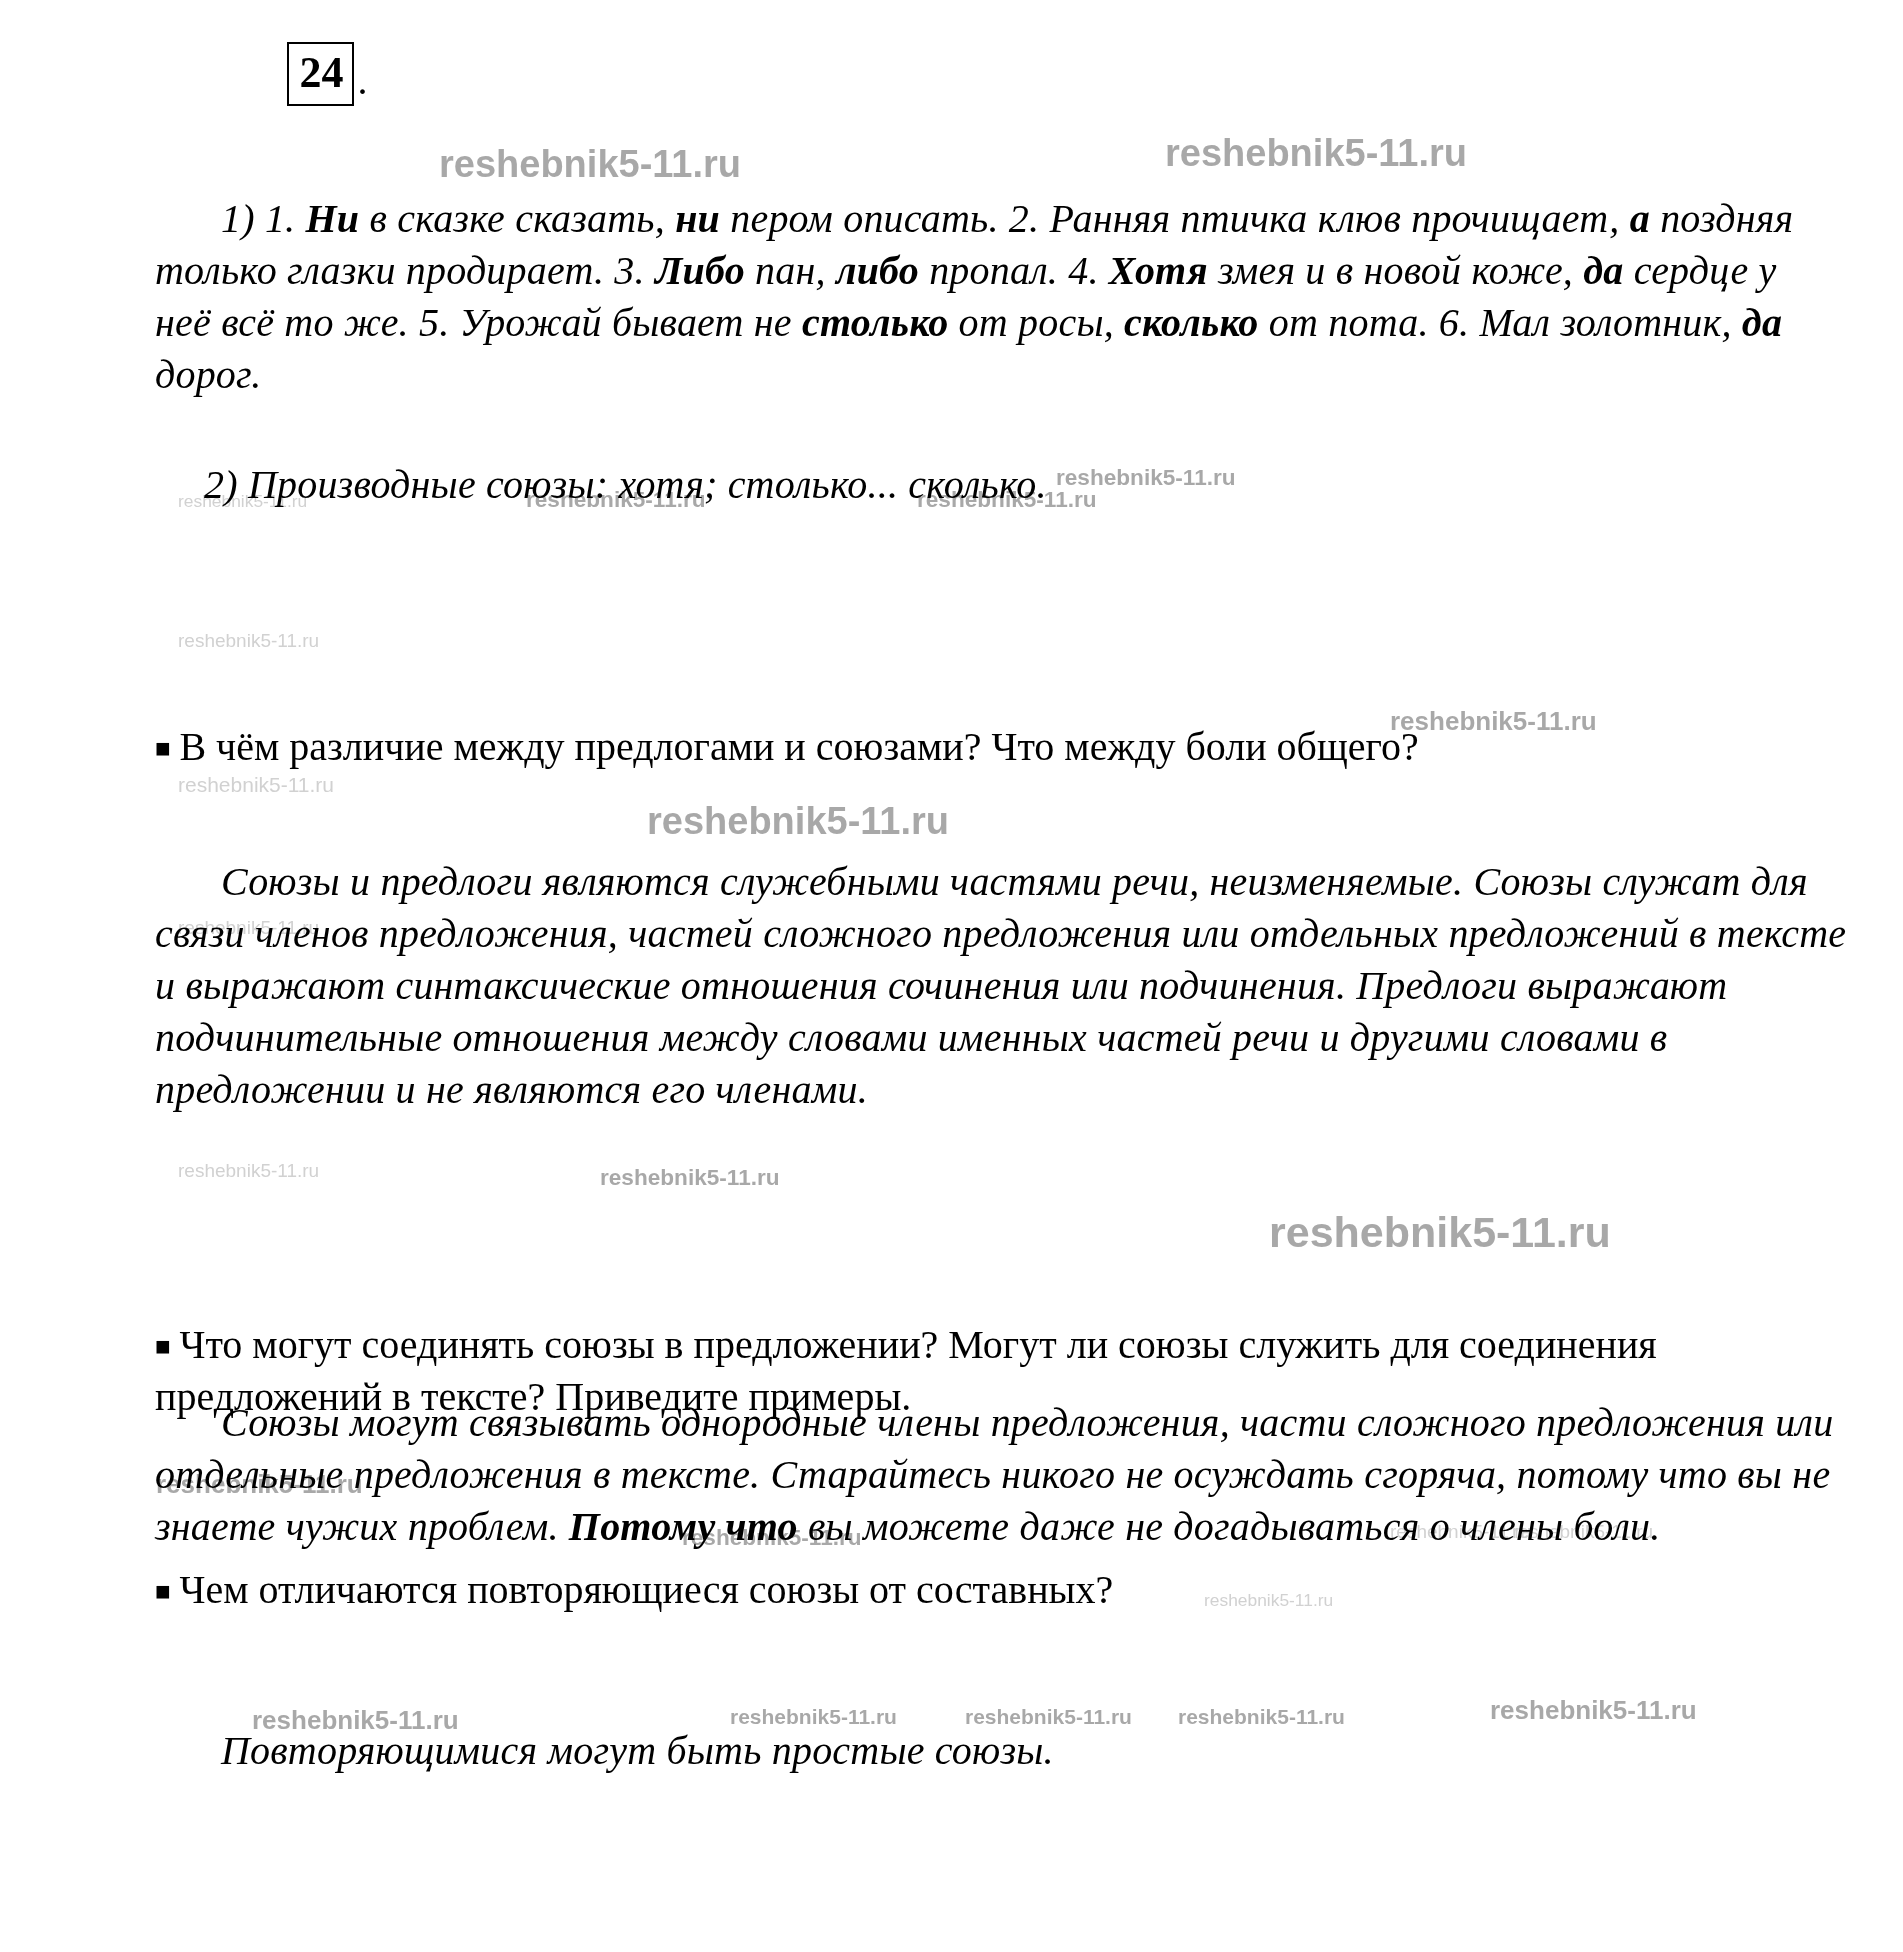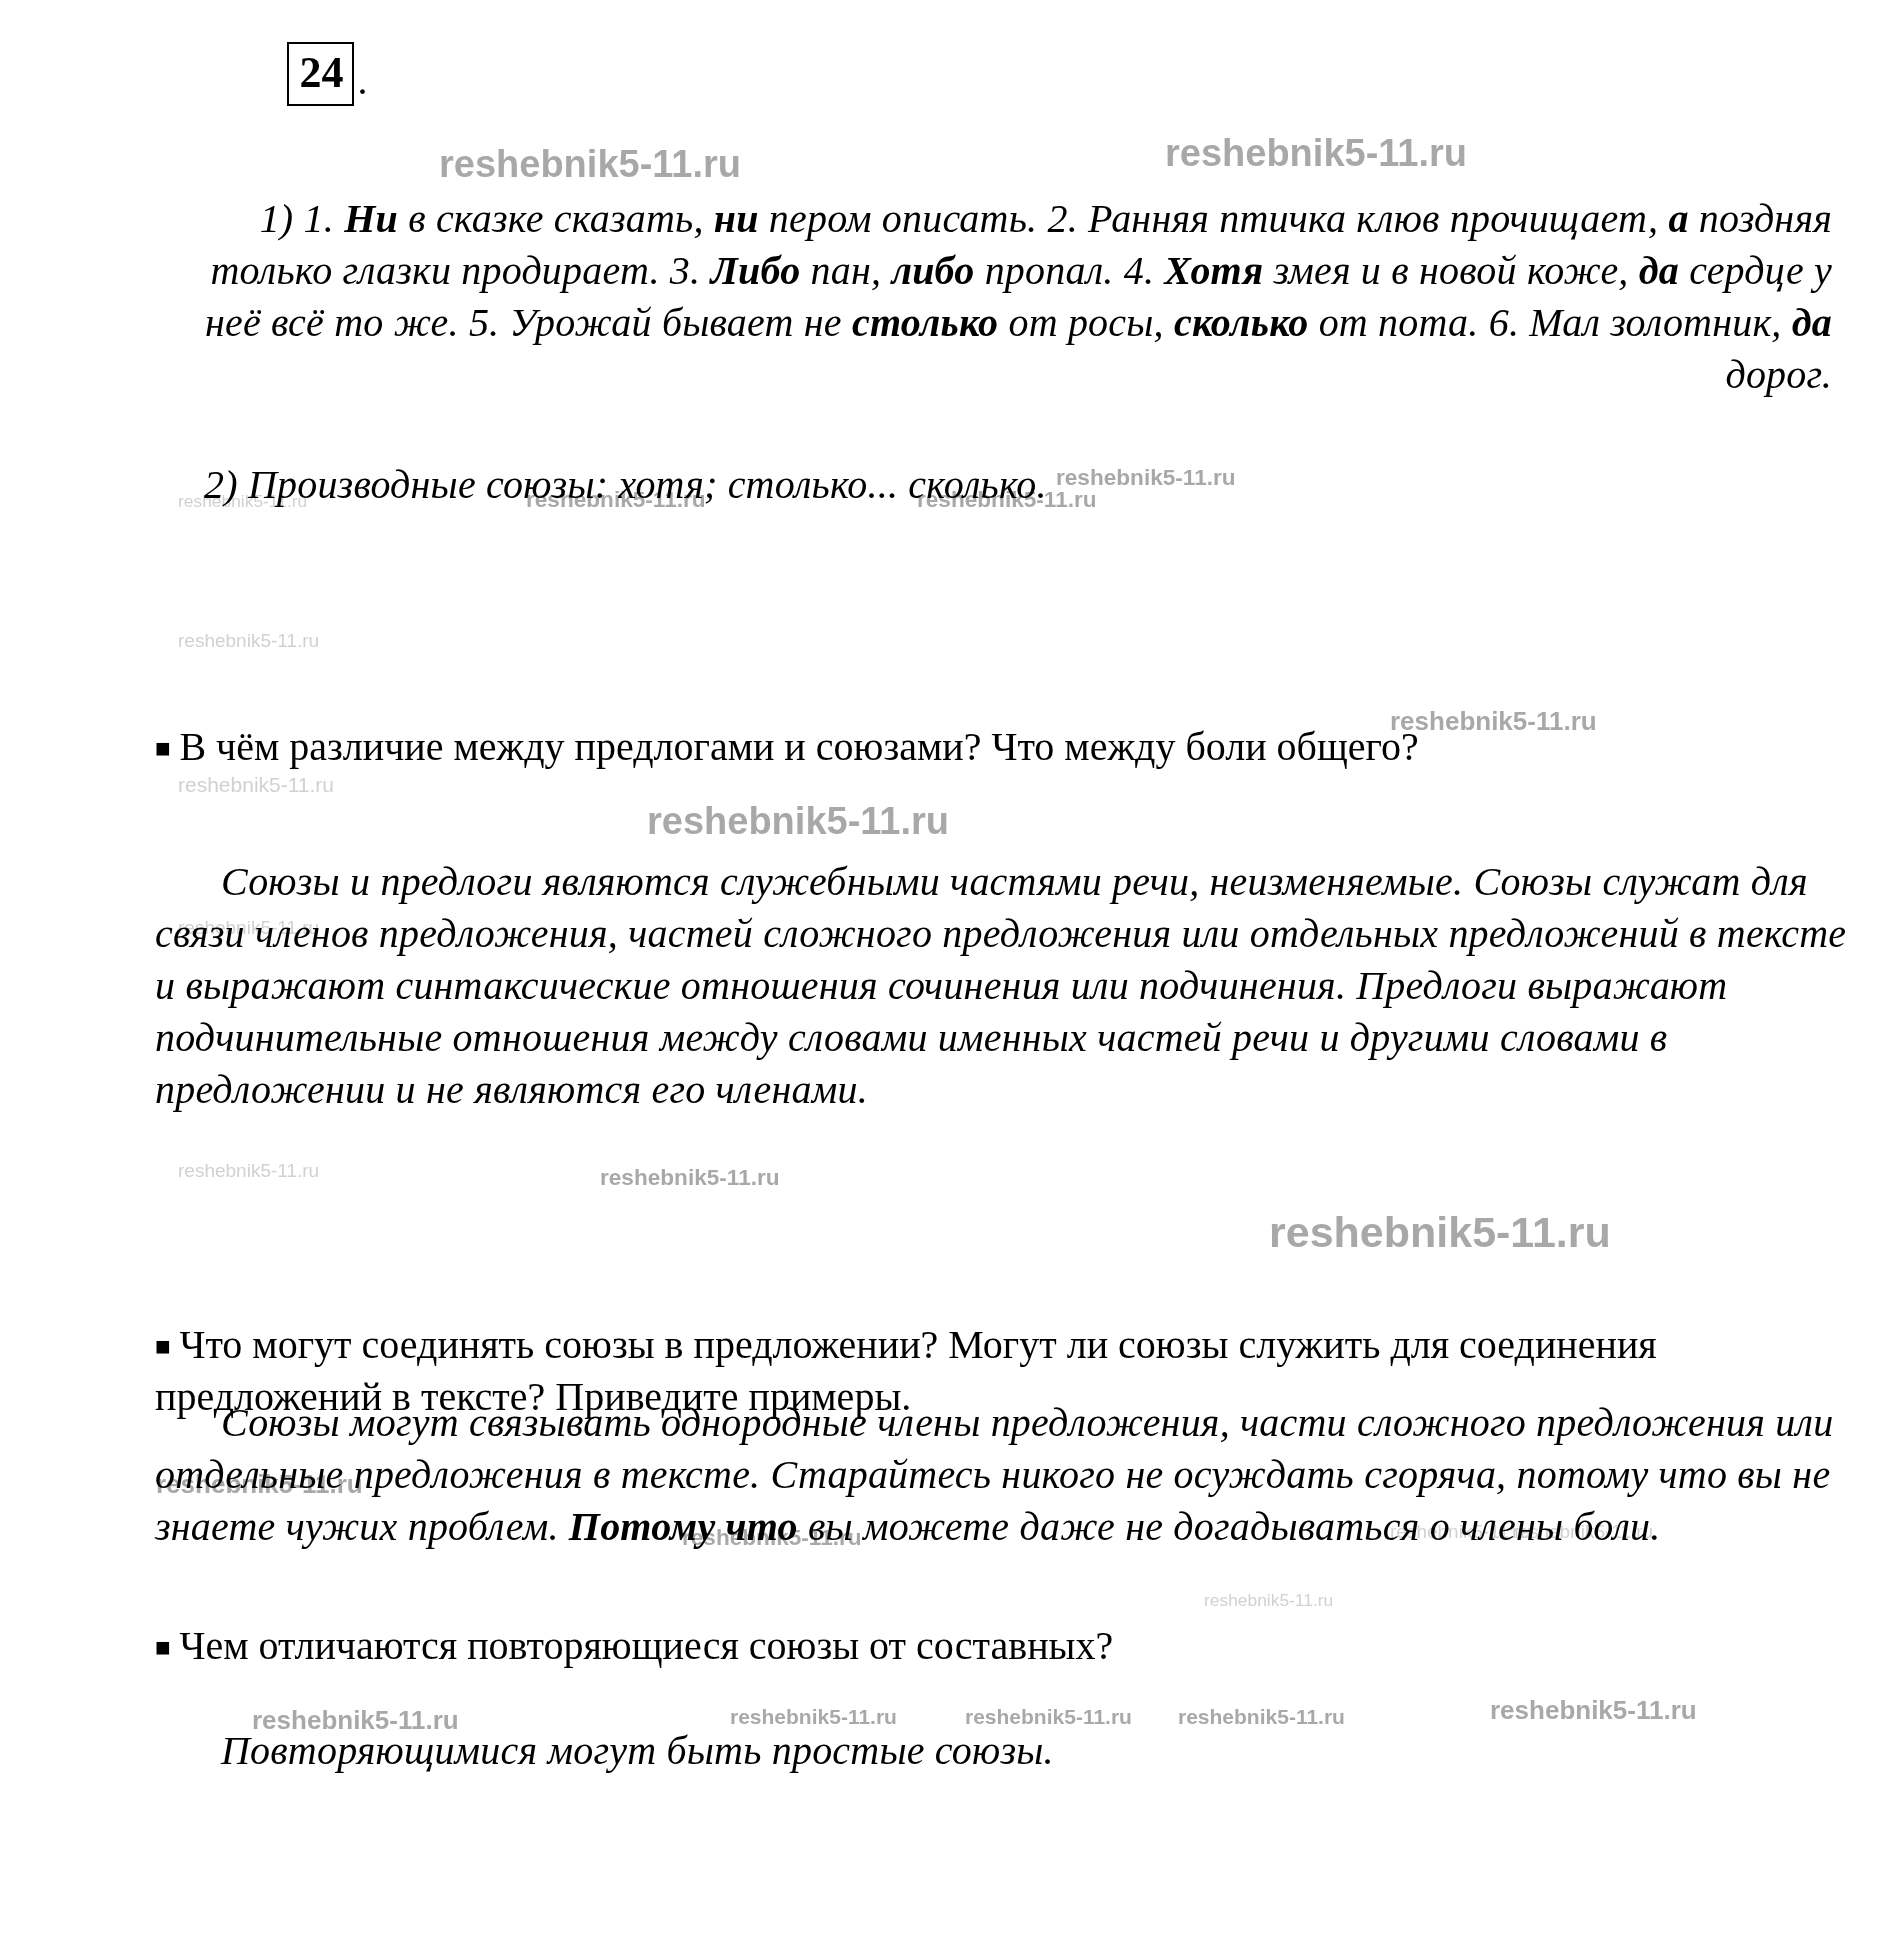--- a/index.html
+++ b/index.html
@@ -121,41 +121,41 @@
       <div class="wm lite" style="left: 1390px; top: 1521px; font-size: 19px;">reshebnik5-11.ru</div>
       <div class="wm lite" style="left: 1512px; top: 1521px; font-size: 19px;">reshebnik5-11.ru</div>
       <div class="wm lite" style="left: 1204px; top: 1590px; font-size: 17.4px;">reshebnik5-11.ru</div>
       <div class="wm dark" style="left: 252px; top: 1705px; font-size: 26px;">reshebnik5-11.ru</div>
       <div class="wm dark" style="left: 730px; top: 1705px; font-size: 21px;">reshebnik5-11.ru</div>
       <div class="wm dark" style="left: 965px; top: 1705px; font-size: 21px;">reshebnik5-11.ru</div>
       <div class="wm dark" style="left: 1178px; top: 1705px; font-size: 21px;">reshebnik5-11.ru</div>
       <div class="wm dark" style="left: 1490px; top: 1695px; font-size: 26px;">reshebnik5-11.ru</div>
     </div>
 
-  <div class="block answer indent" style="left:155px; top:193px; width:1677px;text-align:right;">
+  <div class="block answer indent" style="left:155px; top:193px; width:1677px;">
     <span id="part1-rich"><span>1) 1. </span><span style="font-weight: bold;">Ни</span><span> в сказке сказать, </span><span style="font-weight: bold;">ни</span><span> пером описать. 2. Ранняя птичка клюв прочищает, </span><span style="font-weight: bold;">а</span><span> поздняя только глазки продирает. 3. </span><span style="font-weight: bold;">Либо</span><span> пан, </span><span style="font-weight: bold;">либо</span><span> пропал. 4. </span><span style="font-weight: bold;">Хотя</span><span> змея и в новой коже, </span><span style="font-weight: bold;">да</span><span> сердце у неё всё то же. 5. Урожай бывает не </span><span style="font-weight: bold;">столько</span><span> от росы, </span><span style="font-weight: bold;">сколько</span><span> от пота. 6. Мал золотник, </span><span style="font-weight: bold;">да</span><span> дорог.</span></span>
   </div>
 
   <div class="block answer indent" style="left:138px; top:459px; width:1677px;">2) Производные союзы: хотя; столько... сколько.</div>
 
 
   <div class="block question" style="left:155px; top:721px; width:1677px;">
     <span class="sq">■</span><span>В чём различие между предлогами и союзами? Что между боли общего?</span>
   </div>
 
   <div class="block answer indent" style="left:155px; top:856px; width:1703px;">Союзы и предлоги являются служебными частями речи, неизменяемые. Союзы служат для связи членов предложения, частей сложного предложения или отдельных предложений в тексте и выражают синтаксические отношения сочинения или подчинения. Предлоги выражают подчинительные отношения между словами именных частей речи и другими словами в предложении и не являются его членами.</div>
 
   <div class="block question" style="left:155px; top:1319px; width:1677px;">
     <span class="sq">■</span><span>Что могут соединять союзы в предложении? Могут ли союзы служить для соединения предложений в тексте? Приведите примеры.</span>
   </div>
 
   <div class="block answer indent" style="left:155px; top:1397px; width:1703px;">
     <span id="q2-rich"><span>Союзы могут связывать однородные члены предложения, части сложного предложения или отдельные предложения в тексте. Старайтесь никого не осуждать сгоряча, потому что вы не знаете чужих проблем. </span><span style="font-weight: bold;">Потому что</span><span> вы можете даже не догадываться о члены боли.</span></span>
   </div>
 
-  <div class="block question" style="left:155px; top:1620px; width:1677px;">
+  <div class="block question" style="left:155px; top:1564px; width:1677px;">
     <span class="sq">■</span><span>Чем отличаются повторяющиеся союзы от составных?</span>
   </div>
 
   <div class="block answer indent" style="left:155px; top:1725px; width:1677px;">Повторяющимися могут быть простые союзы.</div>
 
 </div>
 
 
 </body></html>

